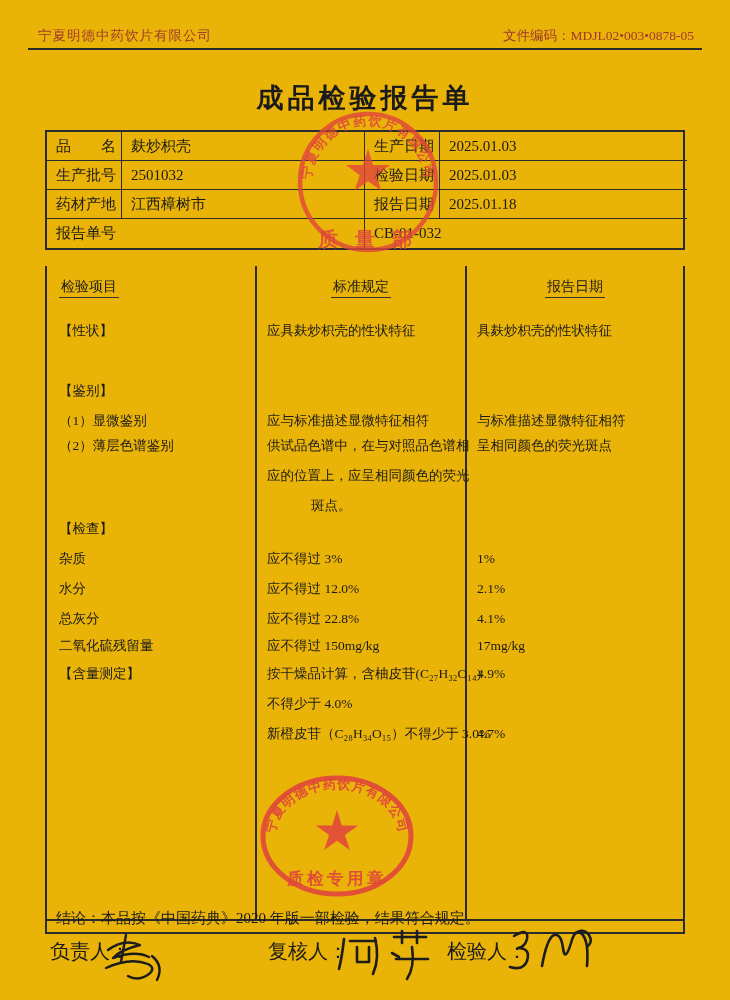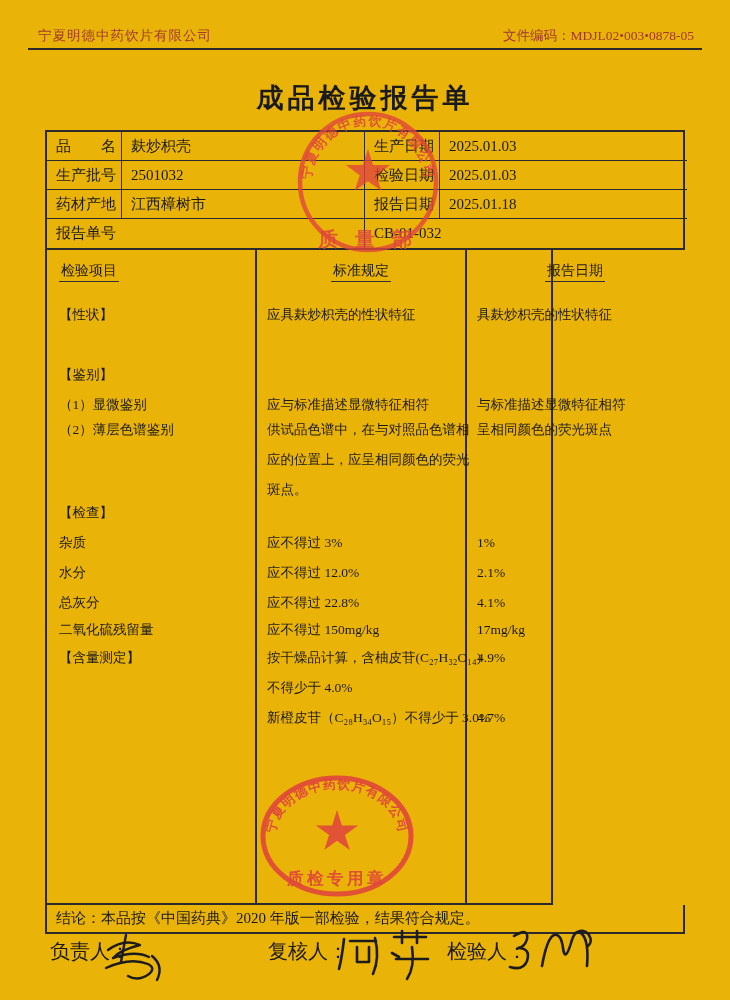--- a/index.html
+++ b/index.html
@@ -21,21 +21,21 @@
     grid-template-columns:75px 243px 75px 247px;grid-template-rows:29px 29px 29px 29px;
     font-size:15px;
   }
   .cell{box-sizing:border-box;line-height:28px;padding-left:9px;white-space:nowrap;overflow:hidden;}
   .br{border-right:1.5px solid #2b2b2b;}
   .bb{border-bottom:1.5px solid #2b2b2b;}
   .span2a{grid-column:1/3;}
   .span2b{grid-column:3/5;}
   
   .tbody{
-    left:45px;top:250px;width:508px;height:655px;box-sizing:border-box;
+    left:45px;top:266px;width:640px;height:655px;box-sizing:border-box;
     border:2px solid #2b2b2b;border-top:none;
   }
   .vsep1{position:absolute;left:208px;top:0;bottom:0;width:1.5px;background:#2b2b2b;}
   .vsep2{position:absolute;left:418px;top:0;bottom:0;width:1.5px;background:#2b2b2b;}
   .line{position:absolute;font-size:13.5px;line-height:19px;white-space:nowrap;}
   .c1{left:12px;}
   .c2{left:220px;}
   .c3{left:430px;}
   .colhead{position:absolute;top:12px;font-size:14px;}
   .colhead span{display:inline-block;border-bottom:1px solid #333;padding:0 2px 1px 2px;}
@@ -97,21 +97,21 @@
     <div class="line c1" style="top:283px;">杂质</div>
     <div class="line c1" style="top:313px;">水分</div>
     <div class="line c1" style="top:343px;">总灰分</div>
     <div class="line c1" style="top:370px;">二氧化硫残留量</div>
     <div class="line c1" style="top:398px;">【含量测定】</div>
 
     <div class="line c2" style="top:55px;">应具麸炒枳壳的性状特征</div>
     <div class="line c2" style="top:145px;">应与标准描述显微特征相符</div>
     <div class="line c2" style="top:170px;">供试品色谱中，在与对照品色谱相</div>
     <div class="line c2" style="top:200px;">应的位置上，应呈相同颜色的荧光</div>
-    <div class="line c2" style="top:230px;">斑点。</div>
+    <div class="line c2" style="top:230px;margin-left:44px;">斑点。</div>
     <div class="line c2" style="top:283px;">应不得过 3%</div>
     <div class="line c2" style="top:313px;">应不得过 12.0%</div>
     <div class="line c2" style="top:343px;">应不得过 22.8%</div>
     <div class="line c2" style="top:370px;">应不得过 150mg/kg</div>
     <div class="line c2" style="top:398px;">按干燥品计算，含柚皮苷(C₂₇H₃₂O₁₄)</div>
     <div class="line c2" style="top:428px;">不得少于 4.0%</div>
     <div class="line c2" style="top:458px;">新橙皮苷（C₂₈H₃₄O₁₅）不得少于 3.0%</div>
 
     <div class="line c3" style="top:55px;">具麸炒枳壳的性状特征</div>
     <div class="line c3" style="top:145px;">与标准描述显微特征相符</div>

